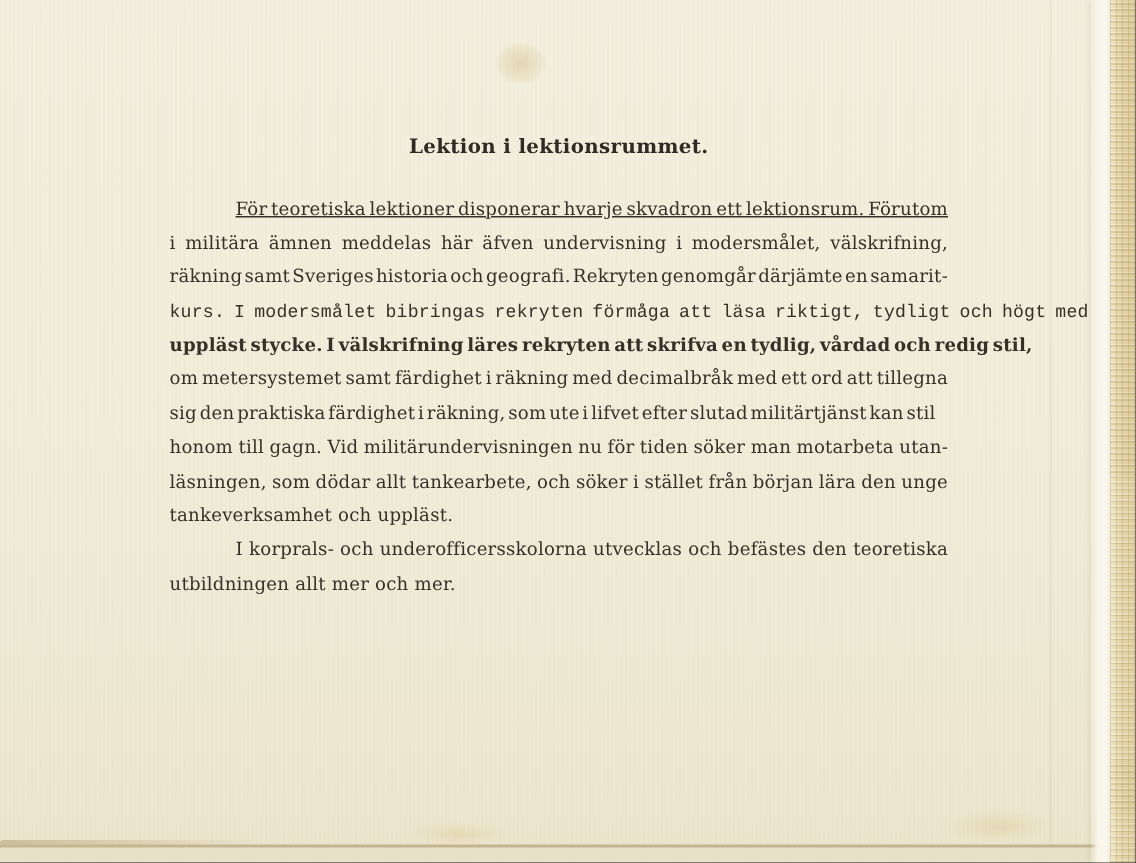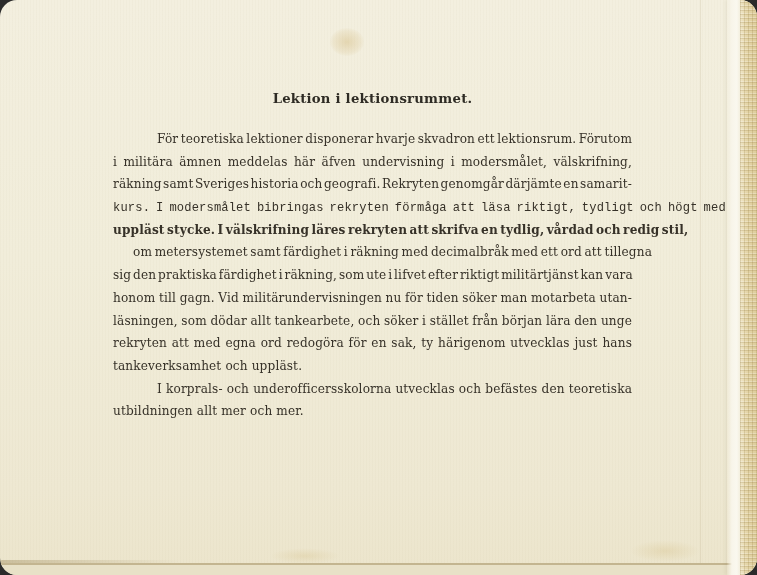--- a/index.html
+++ b/index.html
@@ -9,21 +9,20 @@
   }
   .scan {
     position: relative;
     width: 757px;
     height: 575px;
     overflow: hidden;
     background:
       repeating-linear-gradient(90deg, rgba(175,165,125,0.045) 0 1px, rgba(0,0,0,0) 1px 3px),
       linear-gradient(180deg, #f3efdf 0%, #f1edda 45%, #eee8d2 85%, #ece5cc 100%);
     font-family: "DejaVu Serif", "Liberation Serif", serif;
-    border-radius: 17px;
   }
   
   .crease {
     position: absolute;
     left: 700px; top: 0;
     width: 1px; height: 575px;
     background: rgba(160,145,100,0.14);
   }
   
   .stain-top {
@@ -111,30 +110,29 @@
 <div class="scan">
 
   <div class="stain-top"></div>
   <div class="stain-bottom-1"></div>
   <div class="stain-bottom-2"></div>
   <div class="crease"></div>
 
   <h1 class="title">Lektion i lektionsrummet.</h1>
 
   <div class="text-block">
-      <div class="line indent just"><span style="word-spacing: -1.53711px;">För teoretiska lektioner disponerar hvarje skvadron ett lektionsrum. Förutom</span></div>
+      <div class="line indent just"><span style="word-spacing: -1.53711px; text-decoration: underline;">För teoretiska lektioner disponerar hvarje skvadron ett lektionsrum. Förutom</span></div>
       <div class="line just"><span style="word-spacing: 2.42014px;">i militära ämnen meddelas här äfven undervisning i modersmålet, välskrifning,</span></div>
       <div class="line just"><span style="word-spacing: -2.49844px;">räkning samt Sveriges historia och geografi. Rekryten genomgår därjämte en samarit-</span></div>
       <div class="line just"><span style="word-spacing: -1.40365px; font-family: Liberation Mono, monospace;">kurs. I modersmålet bibringas rekryten förmåga att läsa riktigt, tydligt och högt med</span></div>
       <div class="line just"><span style="word-spacing: -1.93269px; font-weight: bold;">uppläst stycke. I välskrifning läres rekryten att skrifva en tydlig, vårdad och redig stil,</span></div>
-      <div class="line just"><span style="word-spacing: -1.41276px; margin-left: 20px;">om metersystemet samt färdighet i räkning med decimalbråk med ett ord att tillegna</span></div>
-      <div class="line just"><span style="word-spacing: -2.15067px;">sig den praktiska färdighet i räkning, som ute i lifvet efter riktigt militärtjänst kan vara</span></div>
+      <div class="line just"><span style="word-spacing: -1.41276px;">om metersystemet samt färdighet i räkning med decimalbråk med ett ord att tillegna</span></div>
+      <div class="line just"><span style="word-spacing: -2.15067px;">sig den praktiska färdighet i räkning, som ute i lifvet efter slutad militärtjänst kan stil</span></div>
       <div class="line just"><span style="word-spacing: -0.386364px;">honom till gagn. Vid militärundervisningen nu för tiden söker man motarbeta utan-</span></div>
       <div class="line just"><span style="word-spacing: -0.384615px;">läsningen, som dödar allt tankearbete, och söker i stället från början lära den unge</span></div>
-      <div class="line just"><span style="word-spacing: 0.771635px;">rekryten att med egna ord redogöra för en sak, ty härigenom utvecklas just hans</span></div>
       <div class="line"><span>tankeverksamhet och uppläst.</span></div>
       <div class="line indent just"><span style="word-spacing: 0.0976562px;">I korprals- och underofficersskolorna utvecklas och befästes den teoretiska</span></div>
       <div class="line"><span>utbildningen allt mer och mer.</span></div>
     </div>
 
   <div class="bottom-edge-shade"></div>
   <div class="bottom-edge"></div>
   <div class="page-edge-strip"></div>
   <div class="binding-cloth"></div>
 

